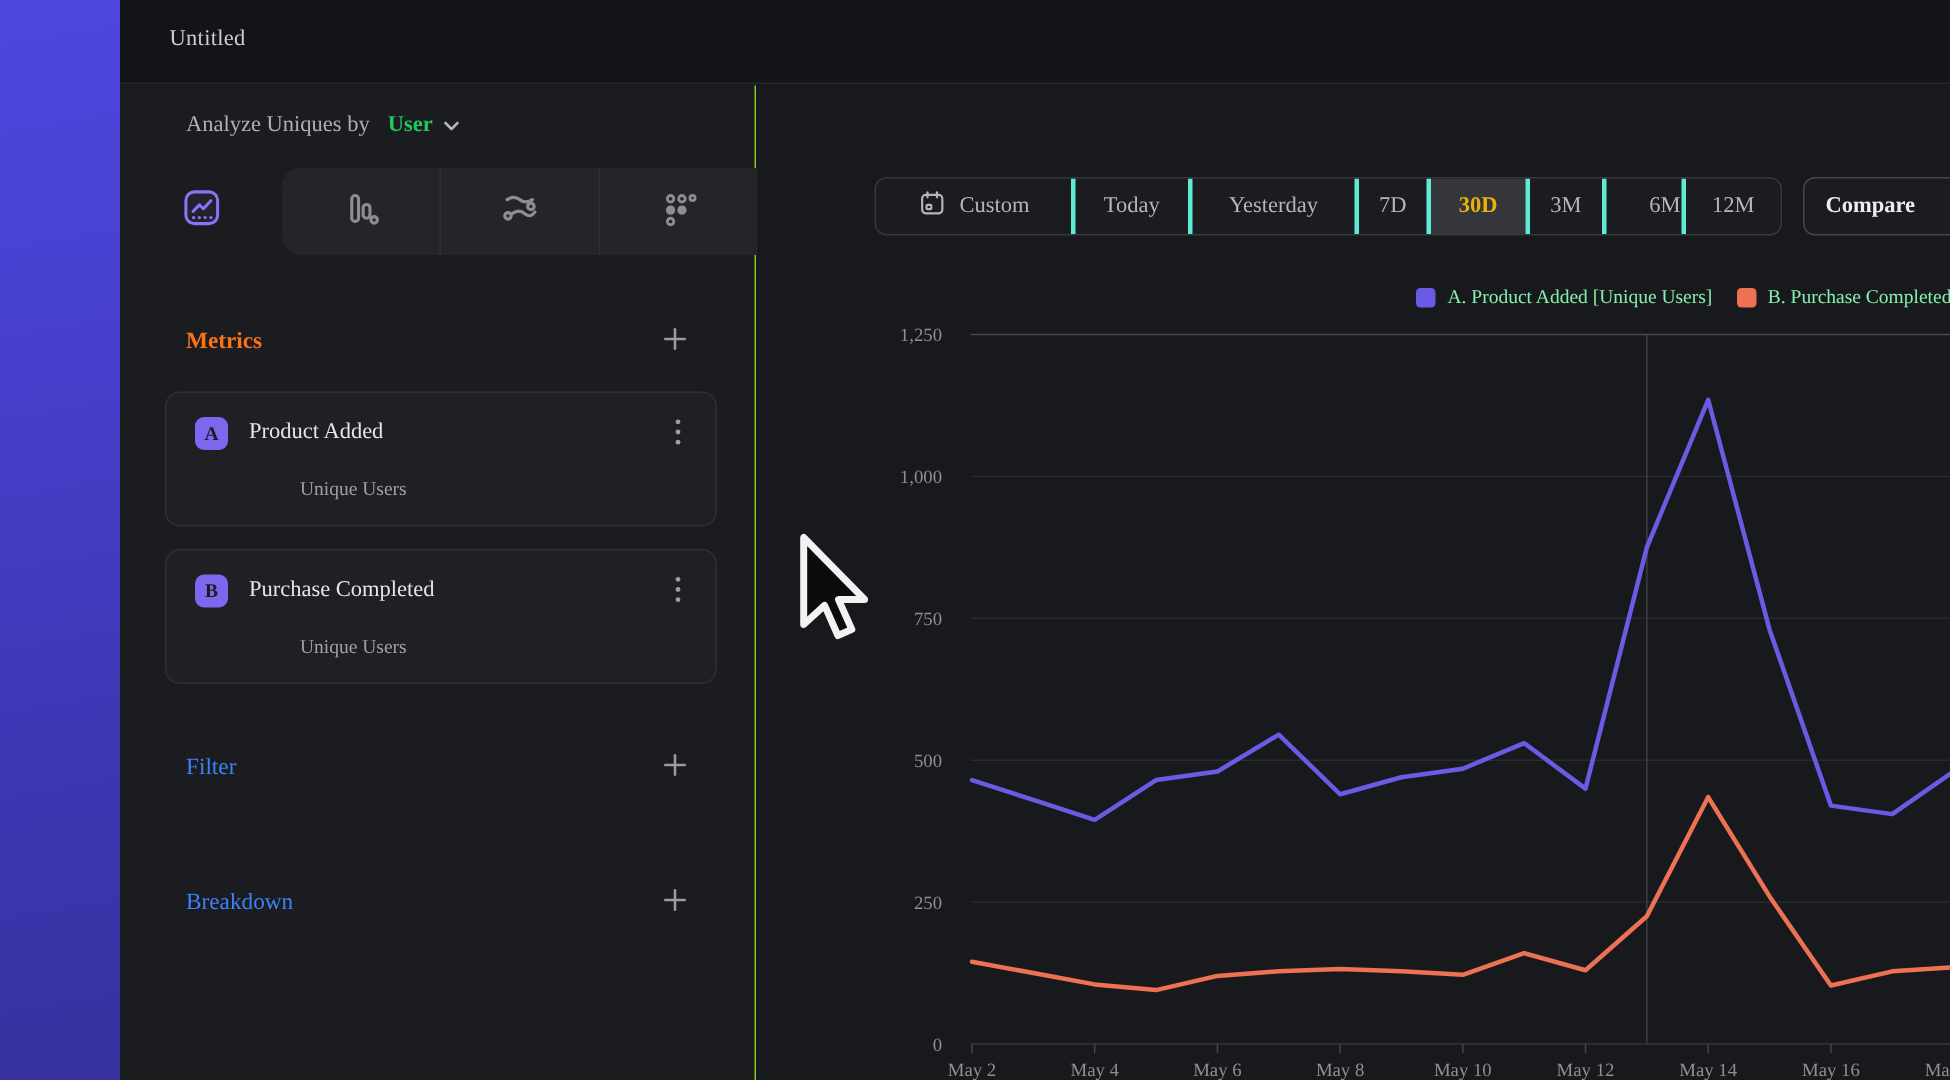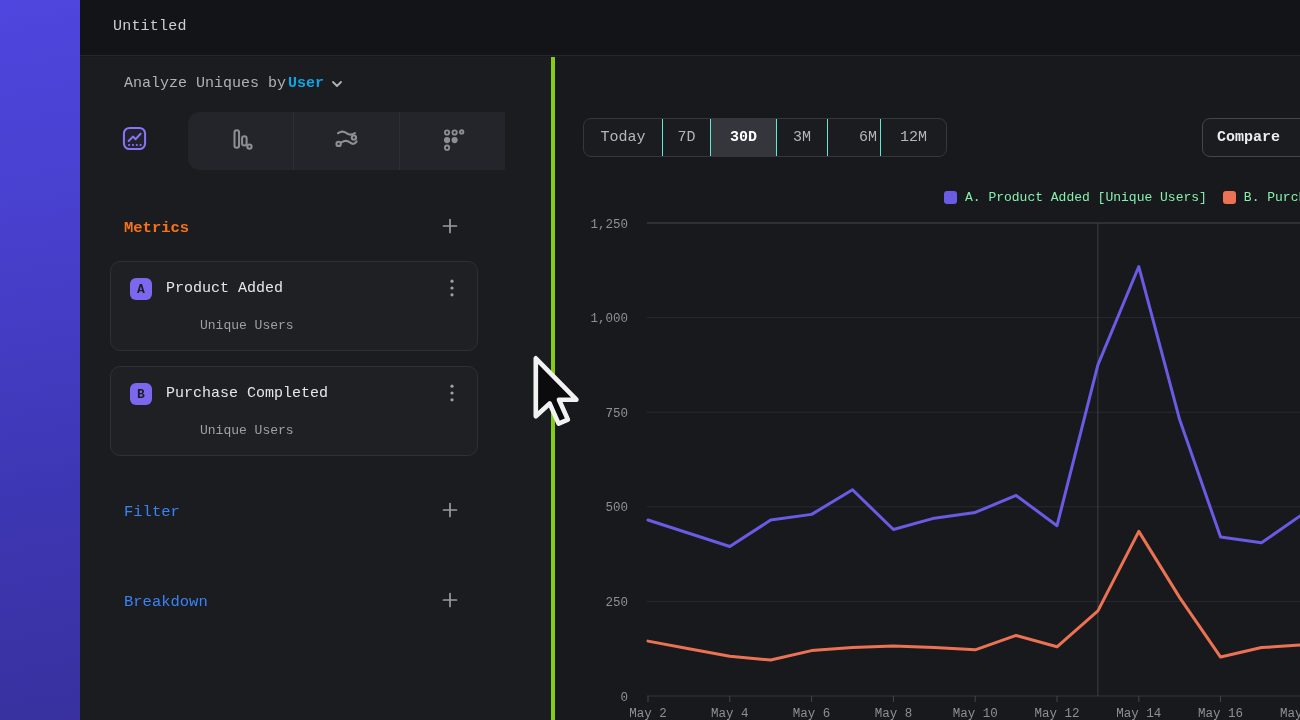--- a/index.html
+++ b/index.html
@@ -1,36 +1,36 @@
 <!DOCTYPE html>
 <html><head>
 <meta charset="utf-8">
 <style>
   * { margin:0; padding:0; box-sizing:border-box; }
   html,body { background:#0e0f12; }
   .stage {
     position:relative; width:1300px; height:720px; overflow:hidden;
-    background:#18191d; font-family:Liberation Mono, monospace;
+    background:#18191d; font-family:Liberation Serif, serif;
     -webkit-font-smoothing:antialiased;
   }
   
   .gradient-strip { position:absolute; left:0; top:0; width:80px; height:720px;
     background:linear-gradient(170deg,#4e46de 0%,#473fcb 35%,#3d36b2 70%,#38319f 100%); }
 
   
   .topbar { position:absolute; left:80px; top:0; width:1220px; height:56px;
     background:#131418; border-bottom:1px solid #26272c; }
   .doc-title { position:absolute; left:33px; top:18px; font-size:15px; color:#cdced2; letter-spacing:.2px; }
 
   
-  .sidebar { position:absolute; left:80px; top:57px; width:475px; height:663px;
-    background:#1b1c20; border-right:4px solid #84cc16; }
+  .sidebar { position:absolute; left:80px; top:57px; width:424px; height:663px;
+    background:#1b1c20; border-right:1px solid #84cc16; }
   .analyze-row { position:absolute; left:44px; top:18px; display:flex; align-items:center; white-space:nowrap; }
   .analyze-prefix { font-size:15px; color:#b0b1b6; }
-  .analyze-value { font-size:15px; color:#0ea5e9; font-weight:700; margin-left:2px; }
+  .analyze-value { font-size:15px; color:#22c55e; font-weight:700; margin-left:12px; }
   .analyze-chevron { margin-left:7px; display:flex; }
 
   .tabstrip { position:absolute; left:0; top:55px; width:425px; height:58px; }
   .tab-selected-seg { position:absolute; left:0; top:0; width:108px; height:58px;
     display:flex; align-items:center; justify-content:center; }
   .tab-rest { position:absolute; left:108px; top:0; width:317px; height:58px;
     background:#24252a; border-radius:12px 0 0 12px; display:flex; }
   .tab-cell { flex:1; display:flex; align-items:center; justify-content:center; }
   .tab-cell + .tab-cell { border-left:1px solid #2e2f34; }
 
@@ -47,22 +47,22 @@
   .metric-title { position:absolute; left:55px; top:18px; font-size:15px; font-weight:500; color:#e5e6e8; }
   .metric-sub { position:absolute; left:55px; top:56px; font-size:13px; color:#9fa0a5;margin-left:34px; }
   .kebab { position:absolute; right:16px; top:18px; width:18px; height:20px;
     display:flex; align-items:center; justify-content:center; cursor:pointer; }
 
   
   .timebar { position:absolute; left:583px; top:118px; height:39px; display:flex;
     border:1px solid #36373c; border-radius:8px; overflow:hidden; background:#1b1c20; }
   .tr-btn { display:flex; align-items:center; justify-content:center; gap:9px;
     font-size:15px; color:#b5b6bb; cursor:pointer; }
-  .tr-btn + .tr-btn { border-left:1px solid #5eead4; }
-  .tr-btn.selected { background:#35363b; color:#ffffff; font-weight:700; }
+  .tr-btn + .tr-btn { border-left:3px solid #5eead4; }
+  .tr-btn.selected { background:#35363b; color:#eab308; font-weight:700; }
   .compare-btn { position:absolute; left:1202px; top:118px; width:112px; height:39px;
     border:1px solid #45464b; border-radius:8px; background:#1b1c20;
     display:flex; align-items:center; justify-content:center; padding-left:14px; justify-content:flex-start;
     font-size:15px; font-weight:700; color:#eceded; cursor:pointer; }
 
   .legend { position:absolute; left:944px; top:190px; display:flex; gap:16px; white-space:nowrap; }
   .legend-item { display:flex; align-items:center; gap:8px; }
   .legend-swatch { width:13px; height:13px; border-radius:3px; background:#6c59e6; }
   .legend-label { font-size:13px; color:#86efac; }
 
@@ -196,22 +196,36 @@
       <span>
         <svg width="18" height="18" viewBox="0 0 18 18" stroke="#9b9ca1" stroke-width="1.7" stroke-linecap="round">
             <line x1="9" y1="2.5" x2="9" y2="15.5"></line>
             <line x1="2.5" y1="9" x2="15.5" y2="9"></line>
           </svg>
       </span>
     </div>
   </div>
 
   <div class="timebar">
+    <div class="tr-btn" style="width:130px;">
+      <span>
+        <svg width="19" height="19" viewBox="0 0 24 24" fill="none" stroke="#b5b6bb" stroke-width="1.8" stroke-linecap="round">
+          <rect x="3.5" y="5" width="17" height="15.5" rx="3"></rect>
+          <line x1="8" y1="2.8" x2="8" y2="7"></line>
+            <line x1="16" y1="2.8" x2="16" y2="7"></line>
+          <rect x="7.2" y="13.4" width="4" height="3.6" rx="0.8"></rect>
+        </svg>
+      </span>
+      <span>Custom</span>
+    </div>
     <div class="tr-btn" style="width:78px;">
         <span>Today</span>
+      </div>
+    <div class="tr-btn" style="width:111px;">
+        <span>Yesterday</span>
       </div>
     <div class="tr-btn" style="width:48px;">
         <span>7D</span>
       </div>
     <div class="tr-btn selected" style="width:66px;">
         <span>30D</span>
       </div>
     <div class="tr-btn" style="width:51px;align-items:center;">
         <span>3M</span>
       </div>

